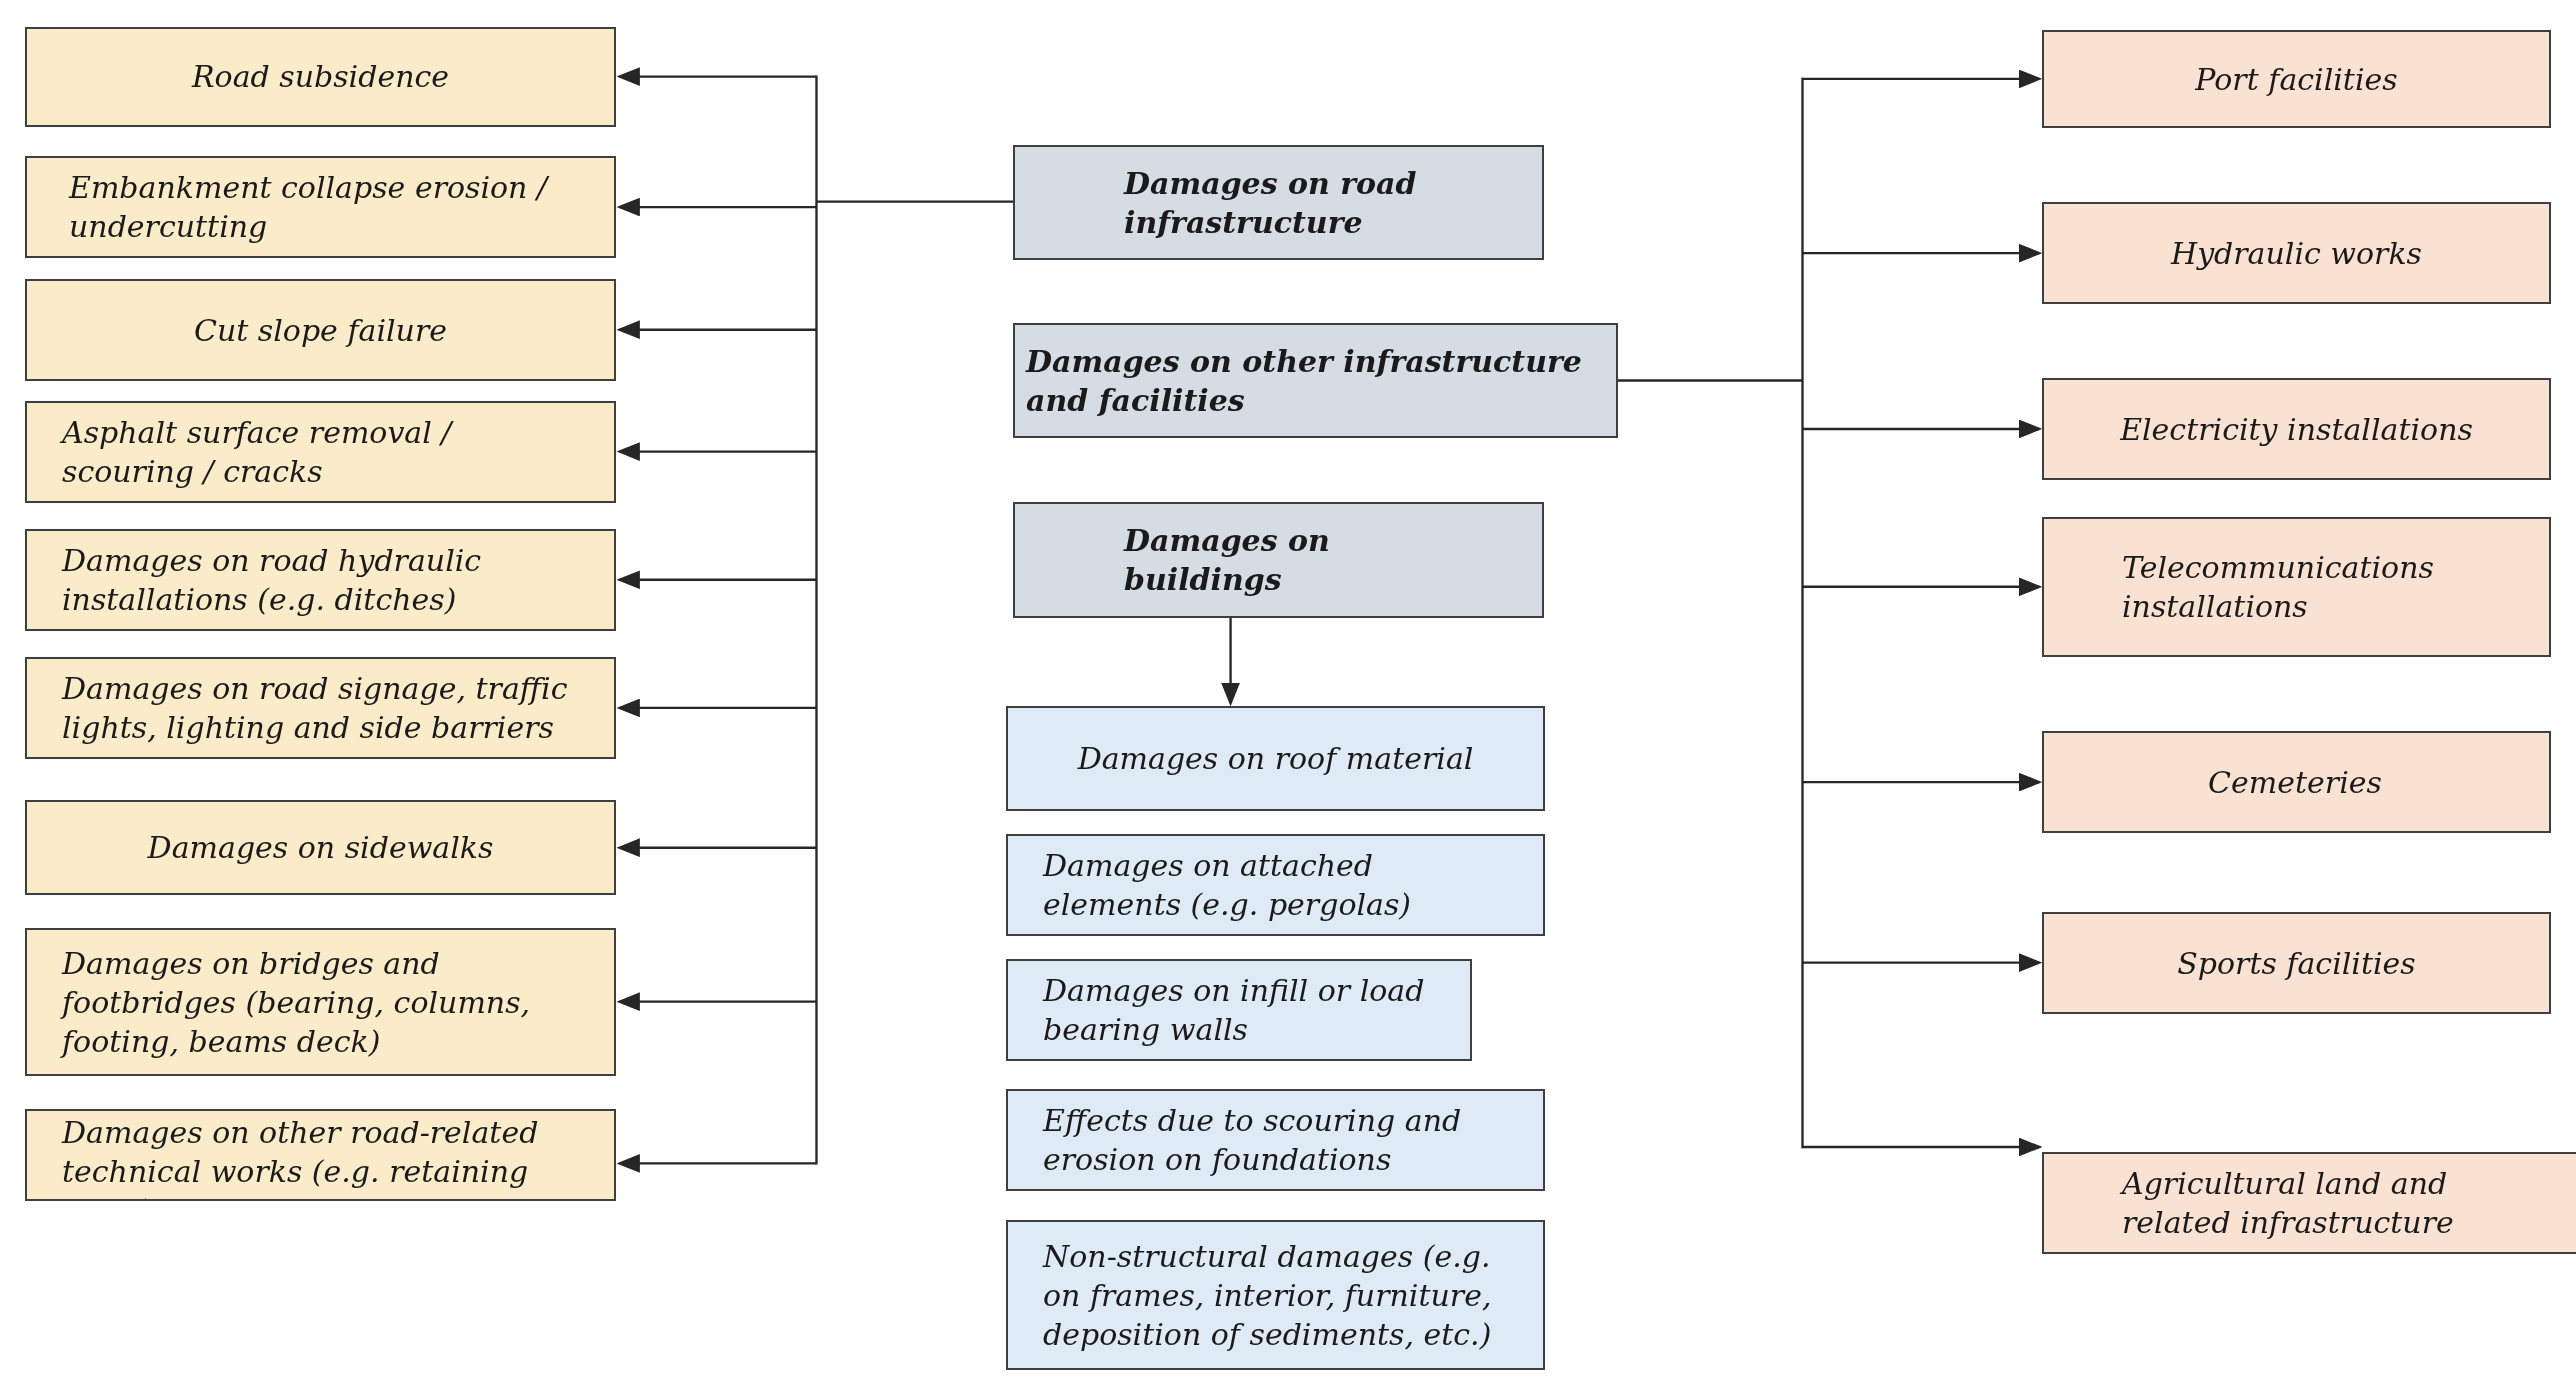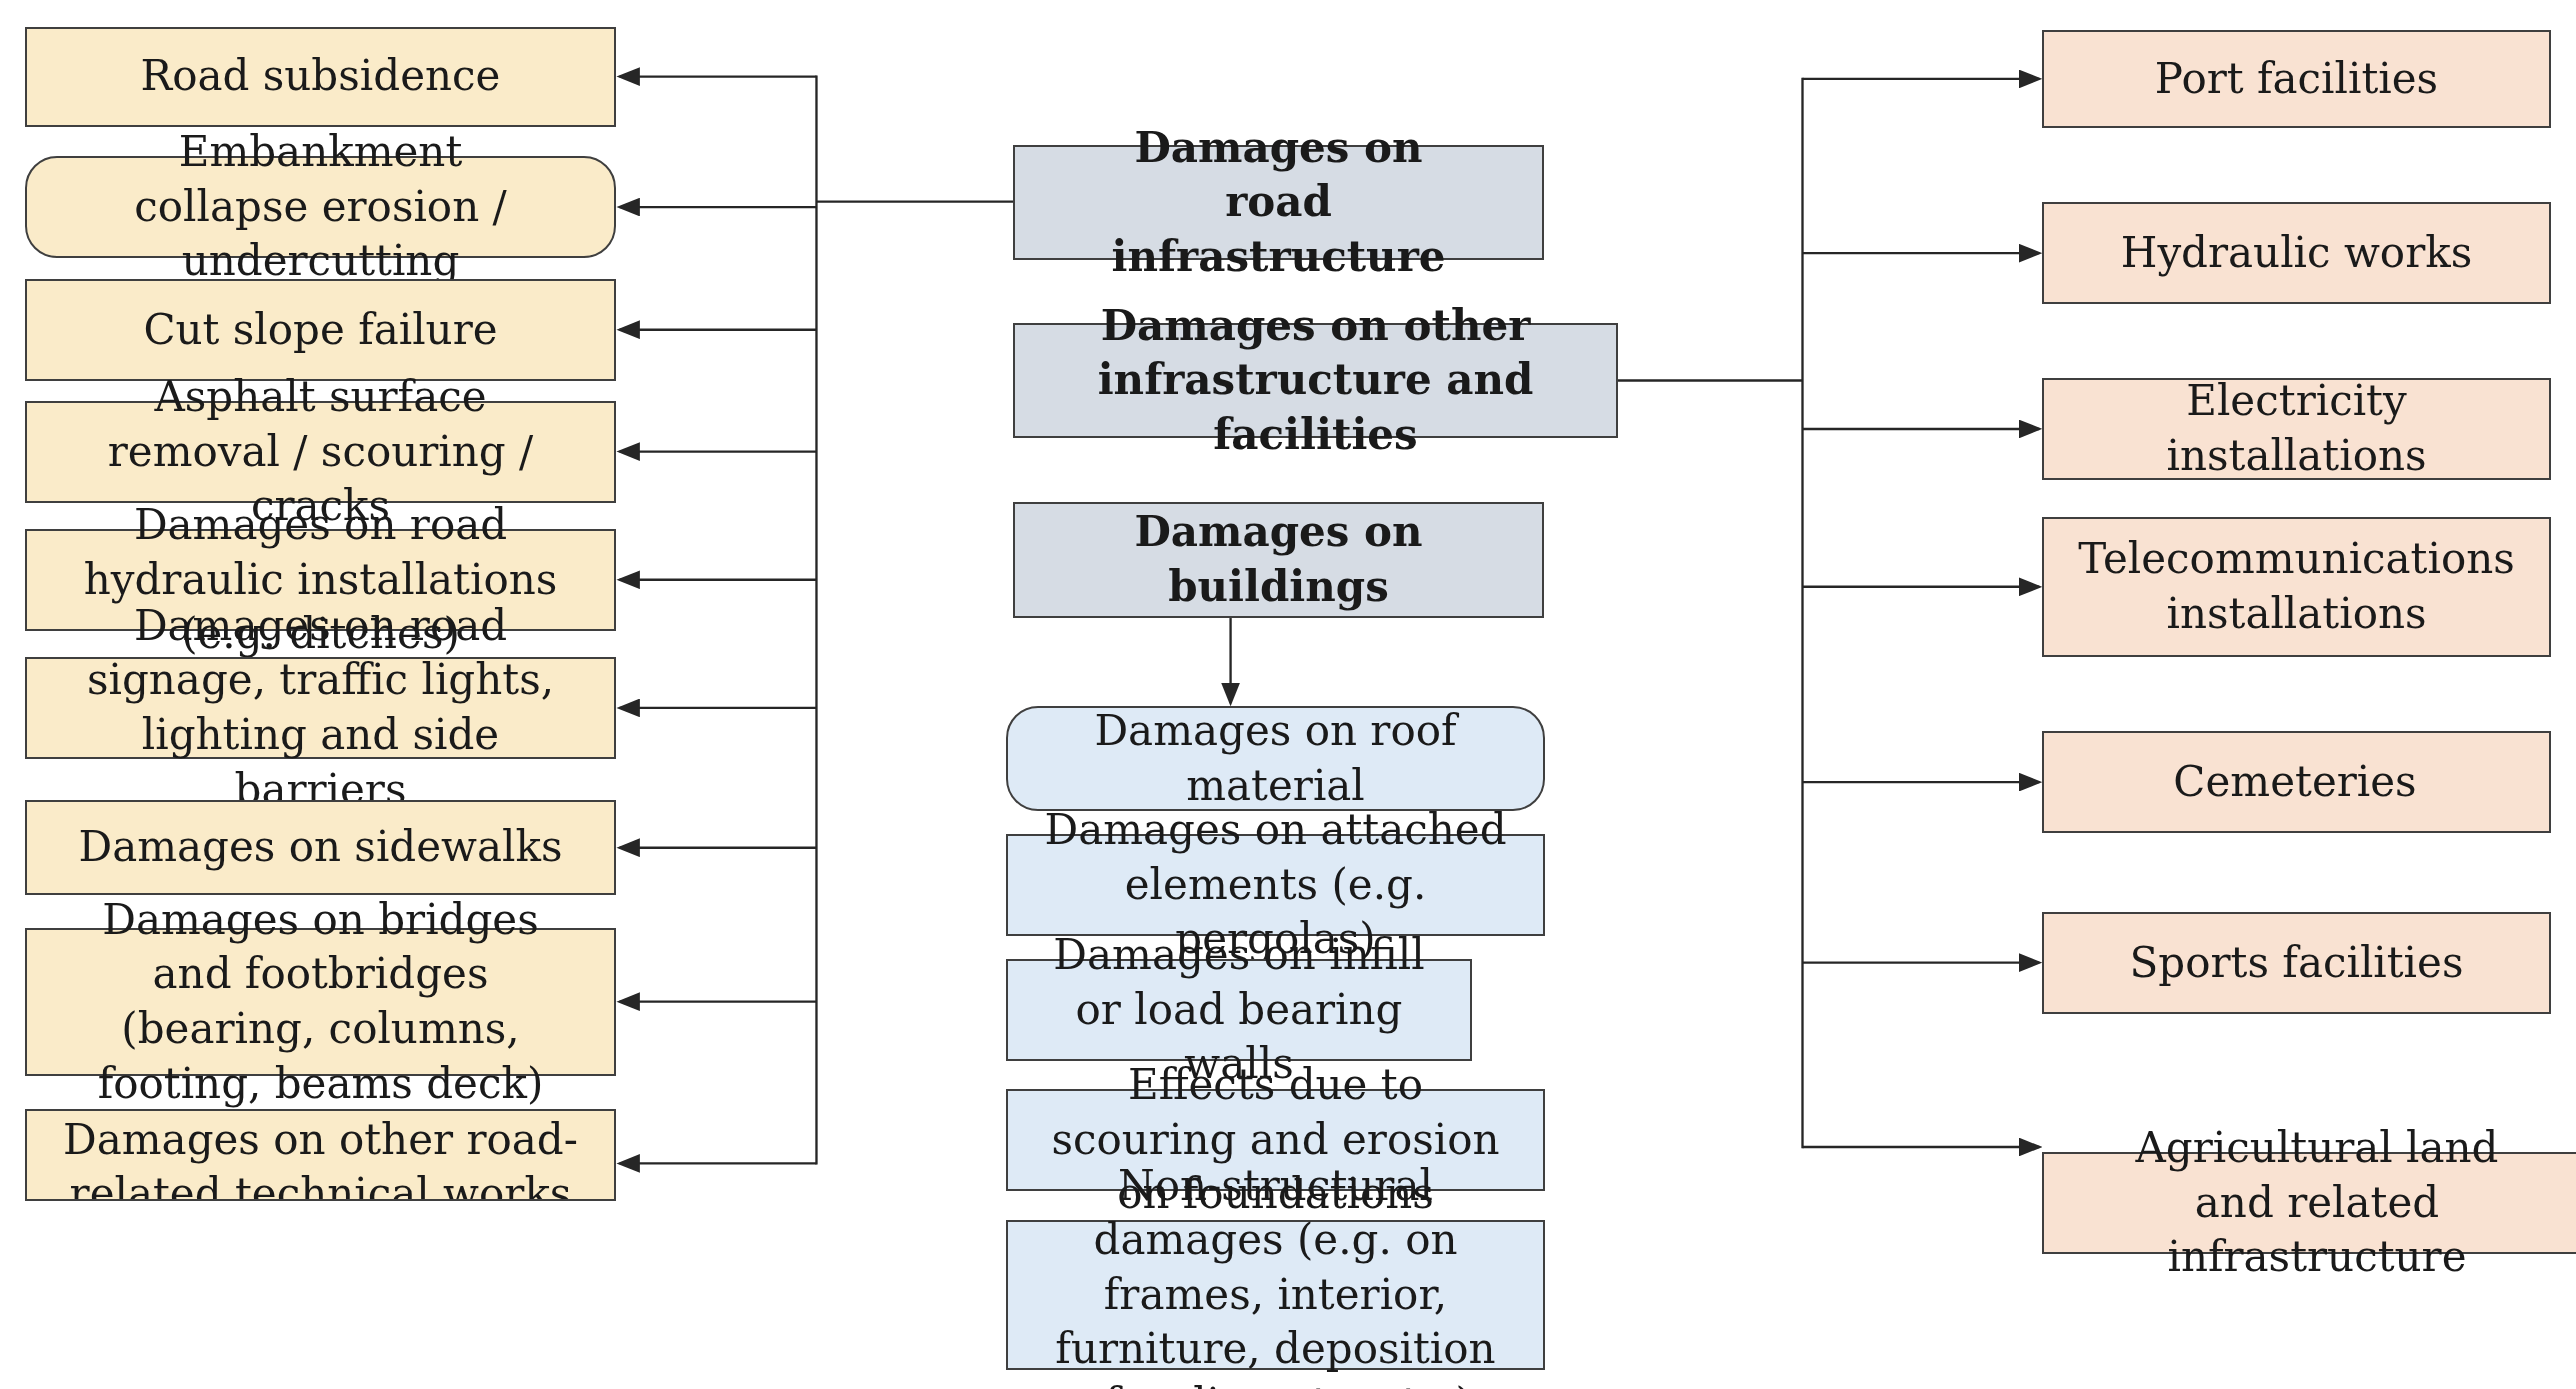--- a/index.html
+++ b/index.html
@@ -7,29 +7,30 @@
   .canvas{position:relative;width:2576px;height:1390px;background:#fff;overflow:hidden;}
   .connectors{position:absolute;left:0;top:0;width:100%;height:100%;}
   .connectors line{stroke:var(--c-line,#262626);stroke-width:3;}
   .connectors .trunk{stroke-linecap:square;}
   .connectors marker path{fill:var(--c-line,#262626);}
   .box{
     position:absolute;
     border:2.3px solid var(--c-border,#3f3f3f);
     box-sizing:border-box;
     display:flex;align-items:center;justify-content:center;
-    text-align:center;
-    font-size:42px;line-height:1.3;
+    text-align:left;
+    font-size:30px;line-height:1.3;
     padding:0 35px;
+    font-style:italic;
   }
   .b-yellow{background:var(--c-yellow,#FAEBC9);}
   .b-gray{background:var(--c-gray,#D6DCE4);font-weight:bold;}
   .b-blue{background:var(--c-blue,#DEEAF6);}
   .b-peach{background:var(--c-peach,#F9E2D2);}
-  .narrow{padding:0 66px;border-radius:32px;}
+  .narrow{padding:0 42px;}
   .narrow-c{padding:0 109px;}
   .narrow-r{padding:9px 78px;}
   .wide-c{padding:0 11px;}
   .top-clip{align-items:flex-start;overflow:hidden;padding-top:1.6px;}
 </style>
 </head>
 <body>
 
 <div class="canvas">
 

